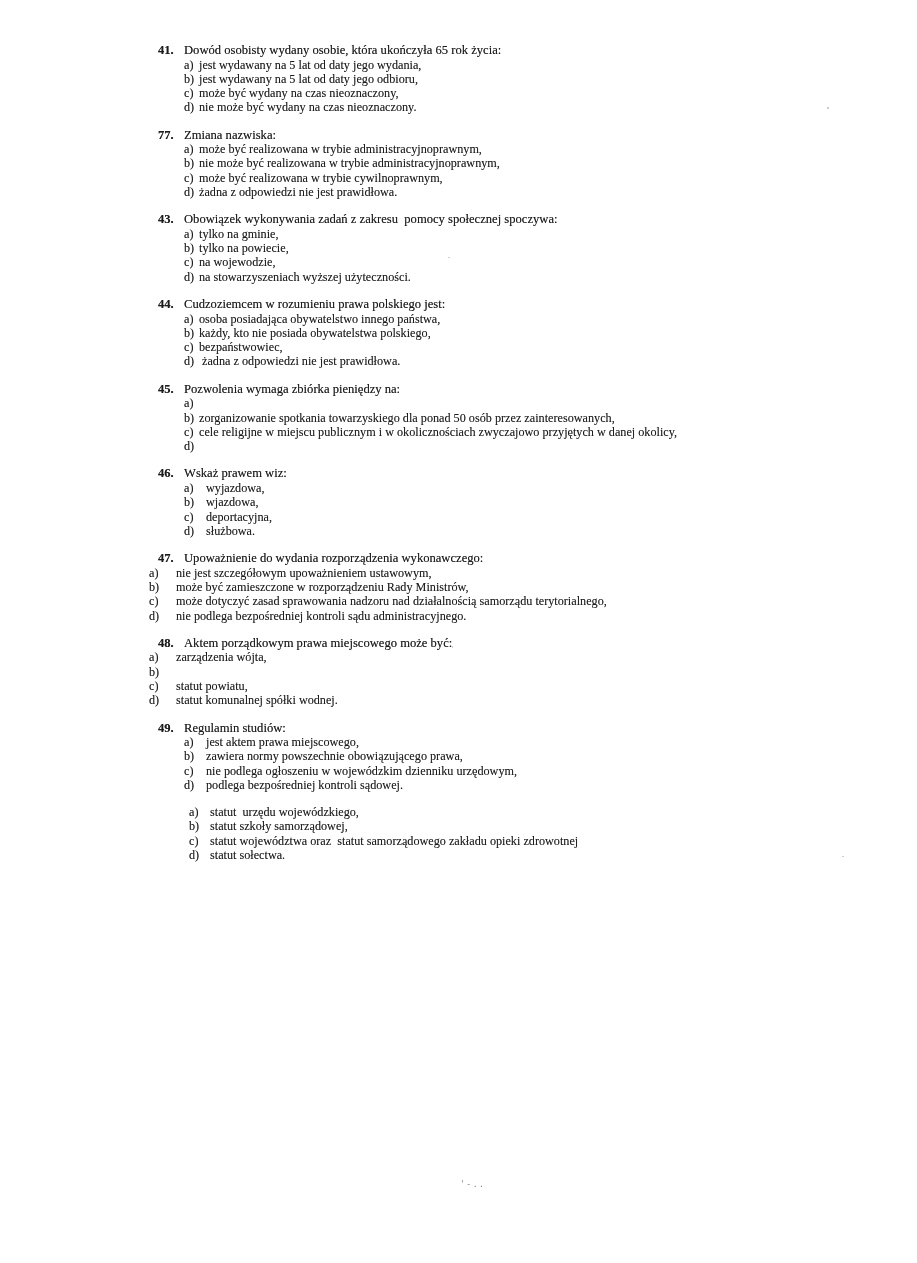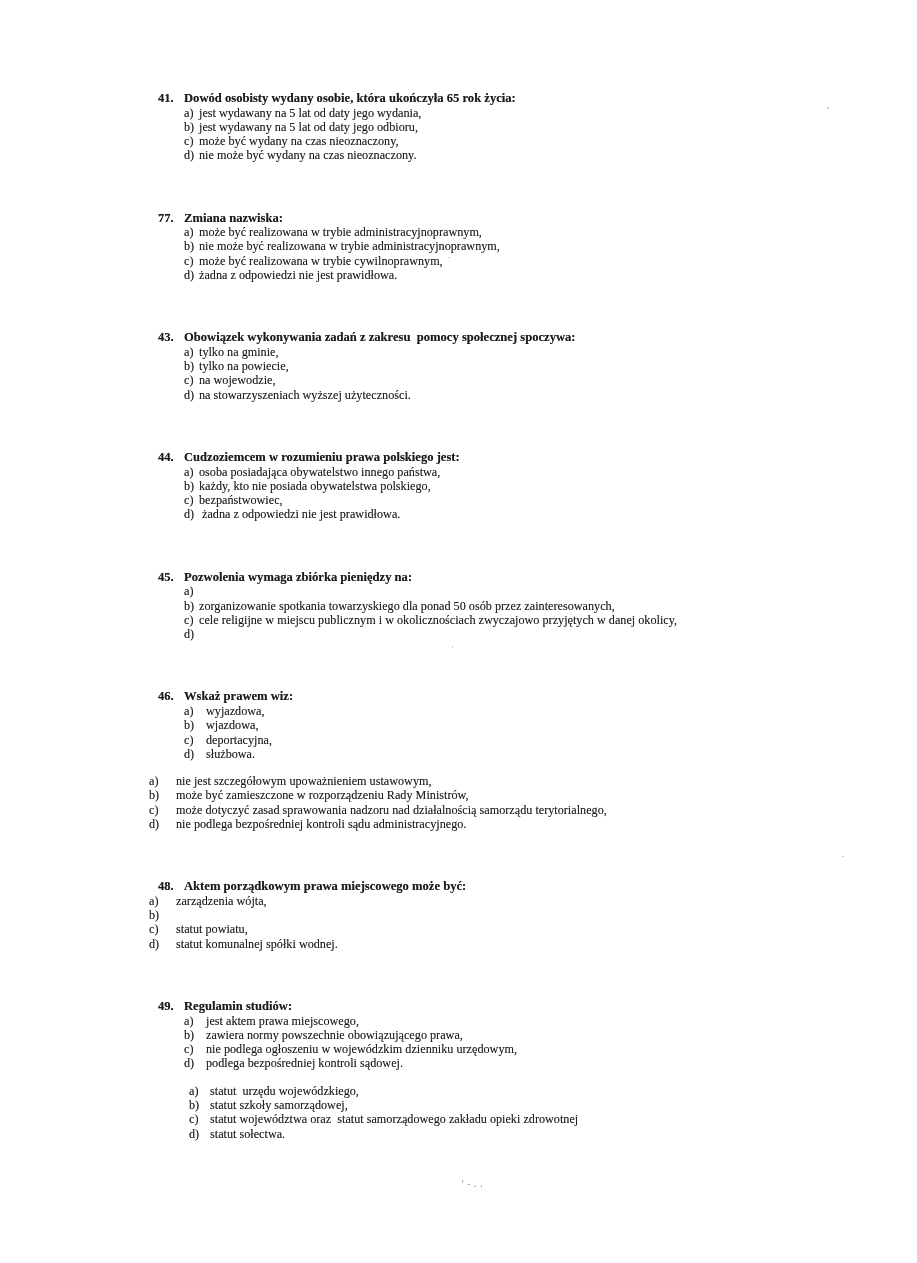--- a/index.html
+++ b/index.html
@@ -30,31 +30,30 @@
   .question {
     margin: 0 0 13px 0;
   }
   .q-header {
     display: flex;
     align-items: flex-end;
     font-weight: 700;
     font-size: 12.6px;
     line-height: 14.5px;
     text-shadow: 0 0 0.5px rgba(20,20,20,0.55);
-    margin-top: 48px;
   }
   .q-num {
     flex: 0 0 auto;
     min-width: 21px;
     margin-right: 5px;
   }
   .q-title {
     margin: 0;
     font-size: inherit;
-    font-weight: 700;
+    font-weight: 400;
     white-space: pre-wrap;
   }
   .q-options {
     list-style: none;
     margin: 0;
     padding: 0;
     font-size: 12.2px;
     line-height: 14.3px;
     text-shadow: 0 0 0.4px rgba(30,30,30,0.4);
   }
@@ -249,20 +248,24 @@
             <span class="opt-text">deportacyjna,</span>
           </li>
         <li class="q-option">
             <span class="opt-letter">d)</span>
             <span class="opt-text">służbowa.</span>
           </li>
       </ol>
     </section>
 
     <section class="question style-b">
+      <div class="q-header">
+        <span class="q-num">47.</span>
+        <h3 class="q-title">Upoważnienie do wydania rozporządzenia wykonawczego:</h3>
+      </div>
       <ol class="q-options">
         <li class="q-option">
             <span class="opt-letter">a)</span>
             <span class="opt-text">nie jest szczegółowym upoważnieniem ustawowym,</span>
           </li>
         <li class="q-option">
             <span class="opt-letter">b)</span>
             <span class="opt-text">może być zamieszczone w rozporządzeniu Rady Ministrów,</span>
           </li>
         <li class="q-option">

